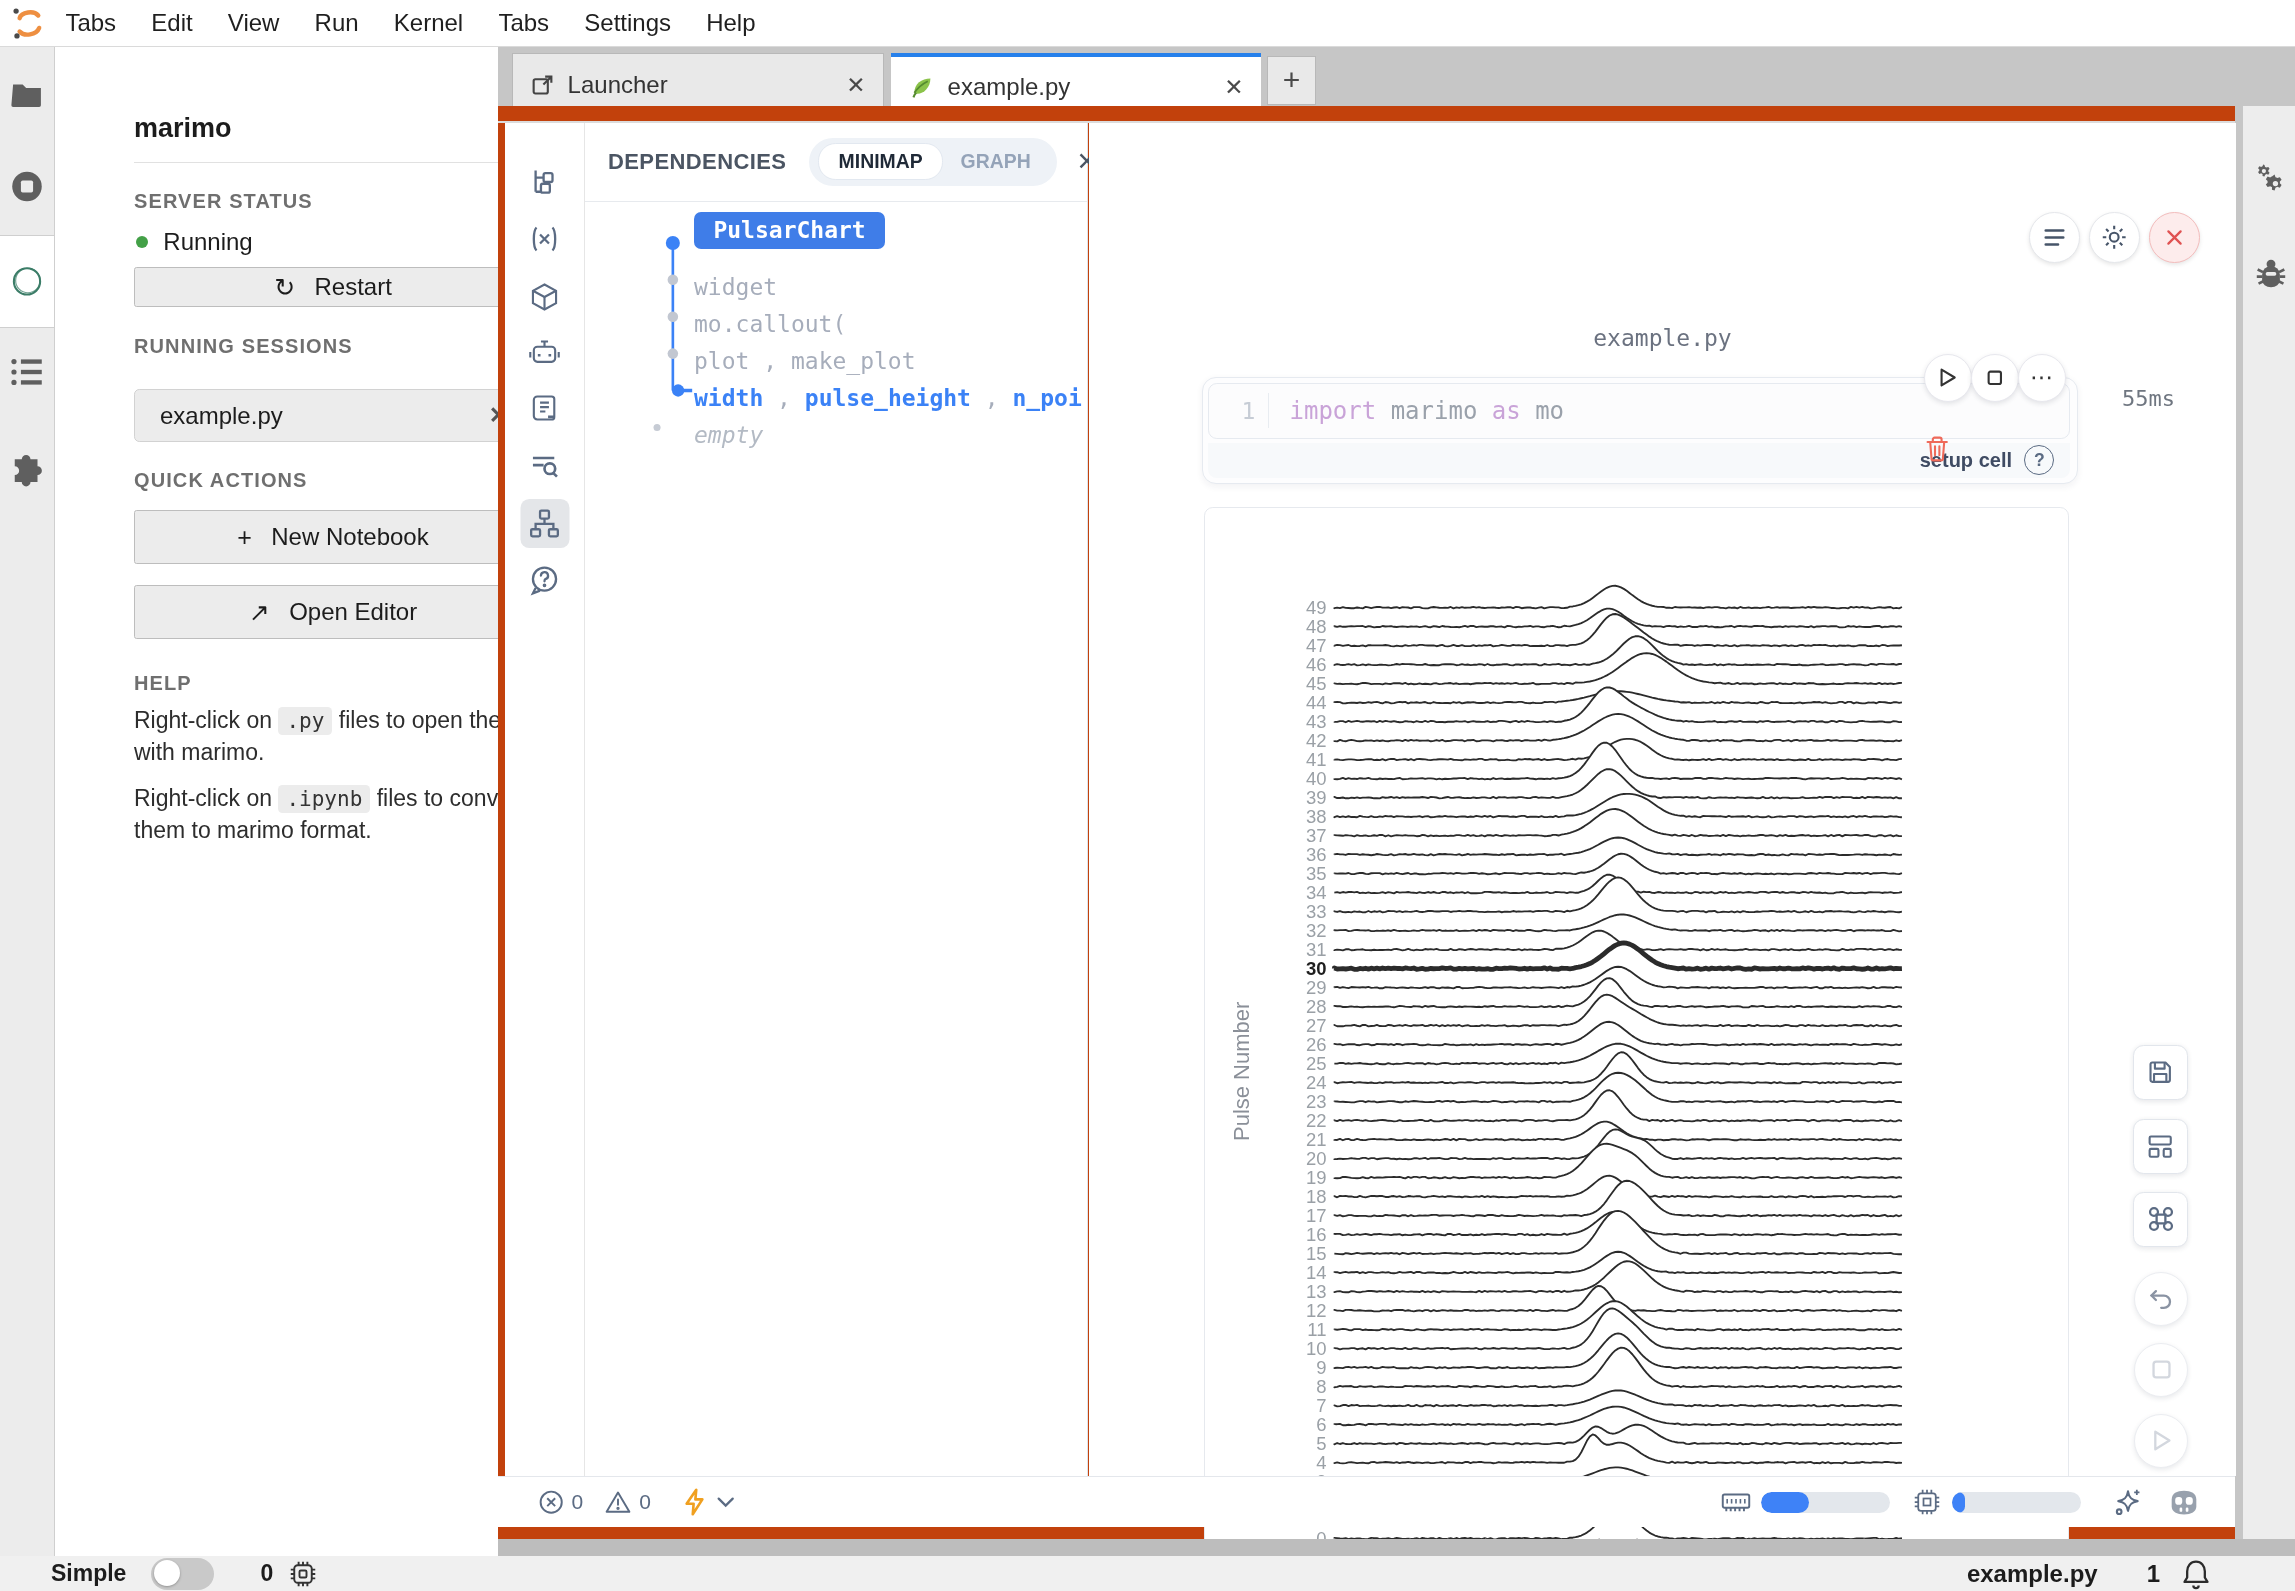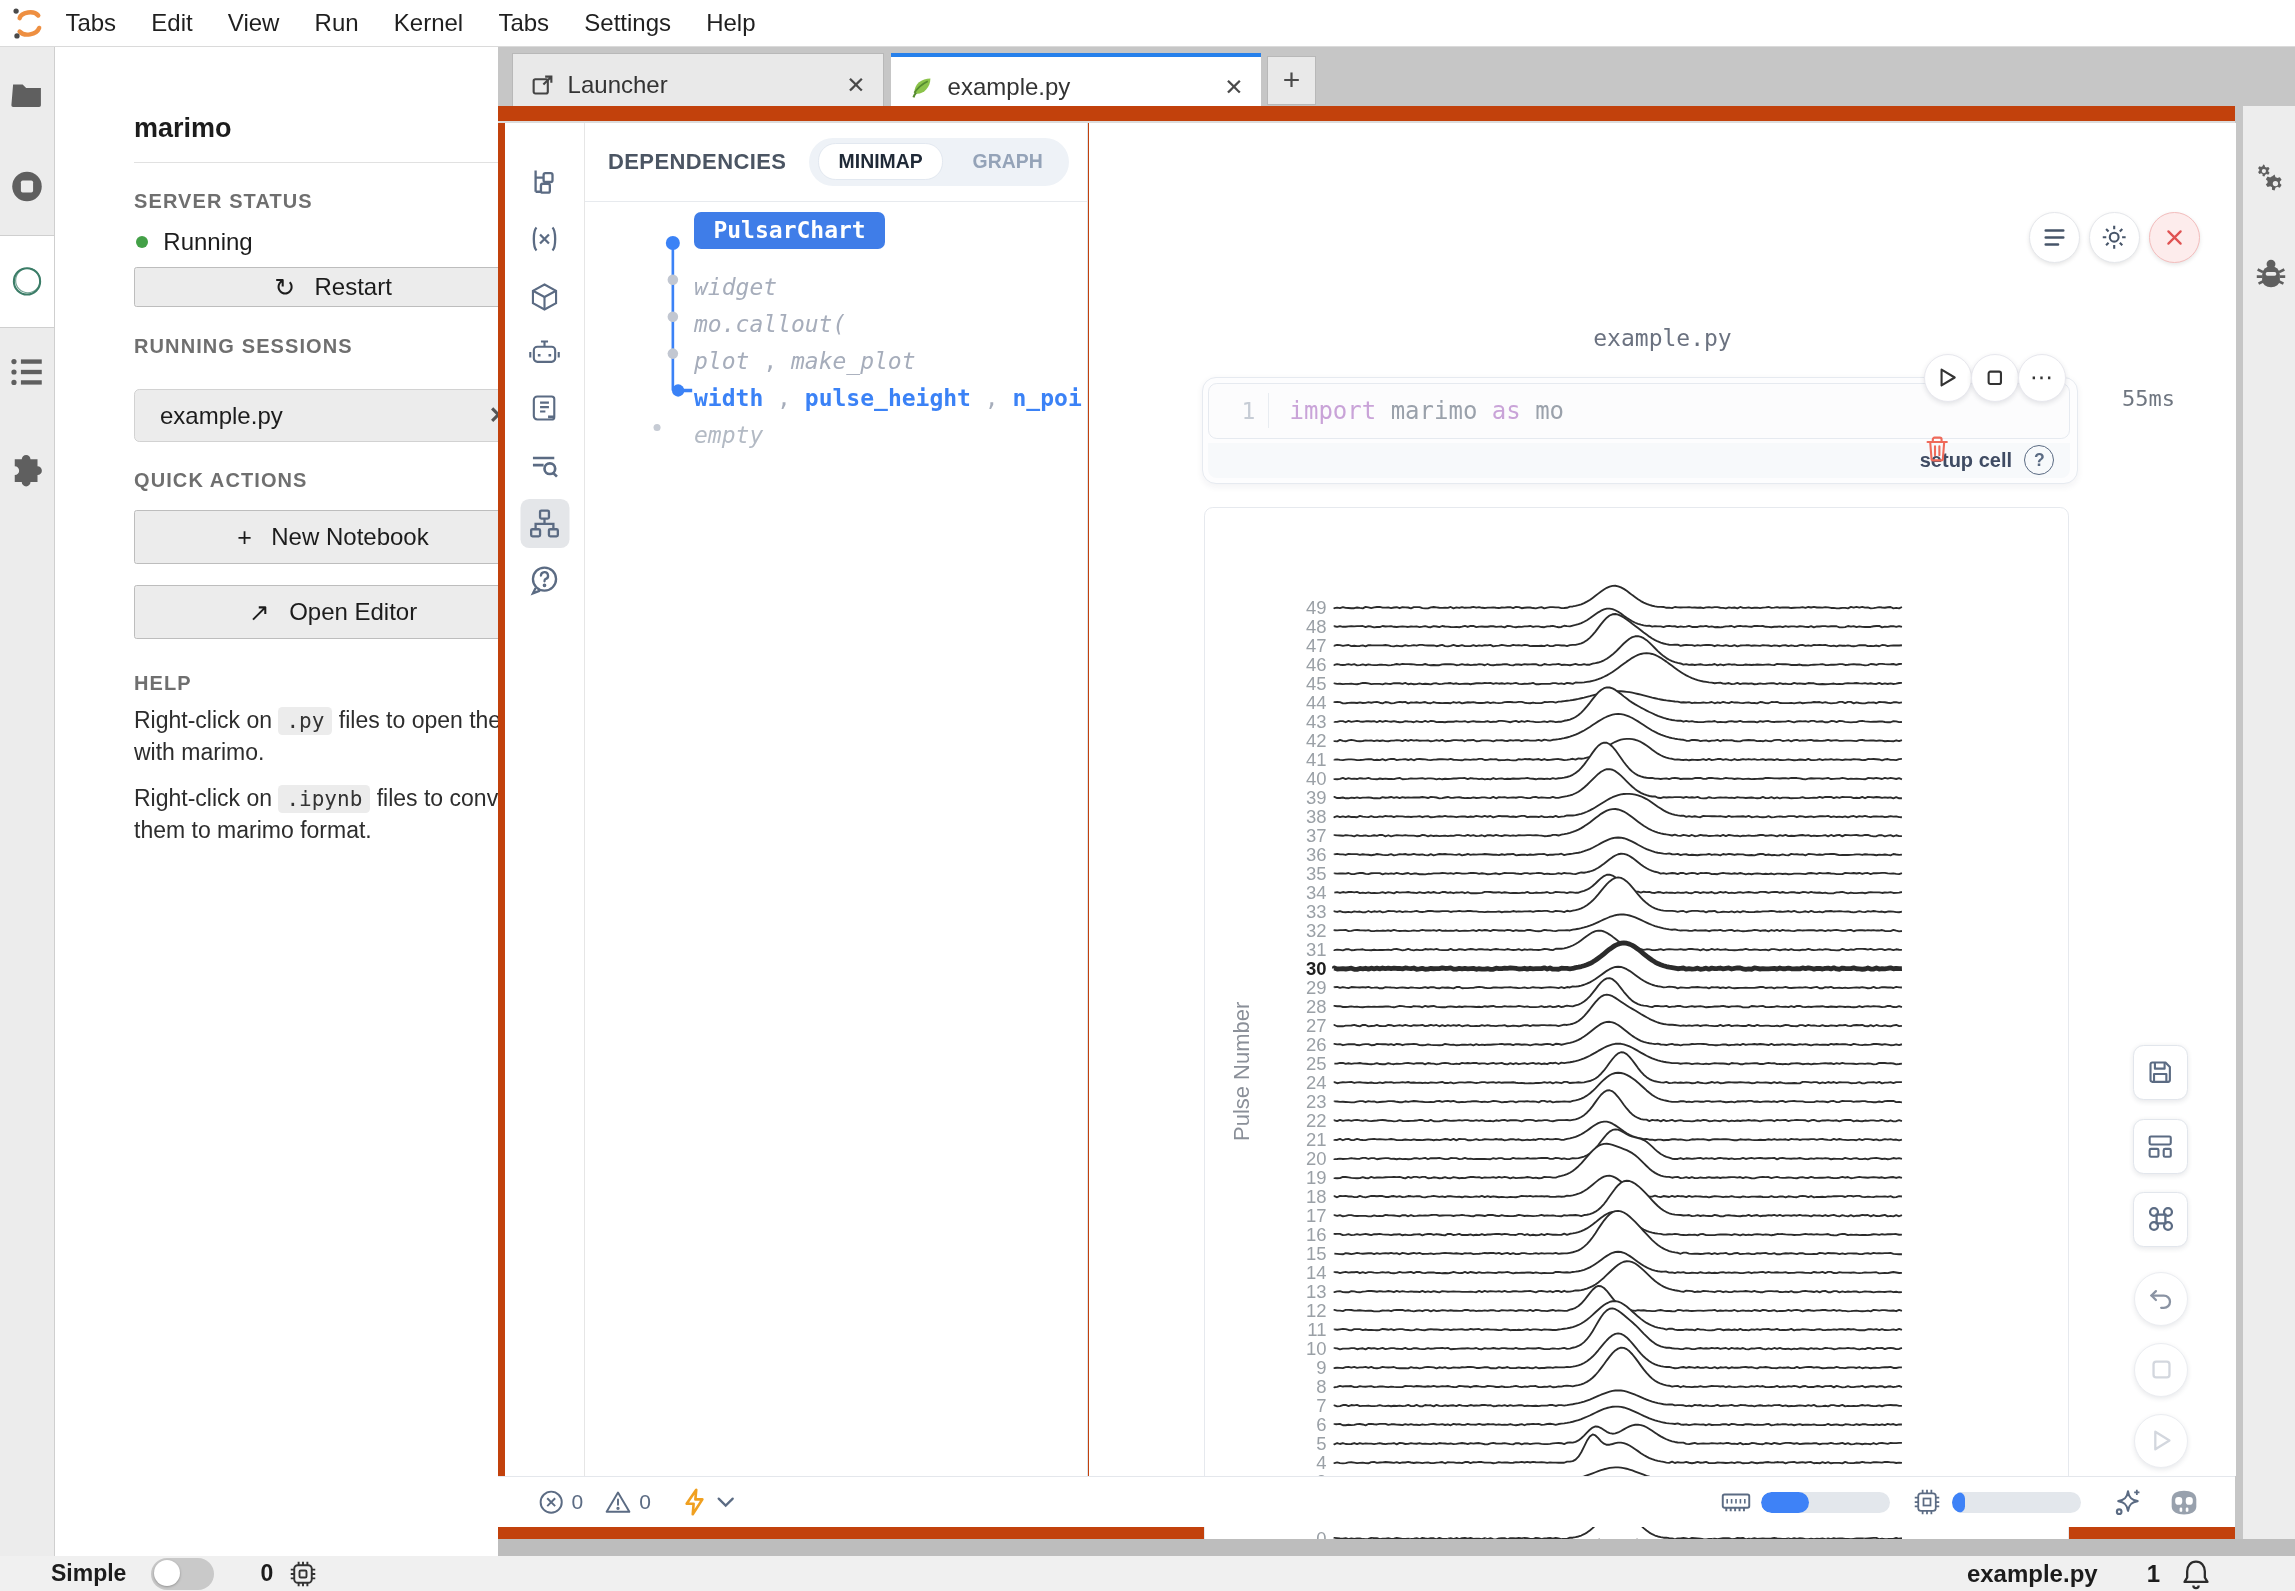--- a/index.html
+++ b/index.html
@@ -67,29 +67,29 @@
     display:flex; align-items:center; justify-content:center; border-radius:8.8px; cursor:pointer; }
   .strip-icon.active { background:#e4e6e9; }
 
   
   #deps { position:absolute; left:87px; top:16.7px; width:503px; height:1353px; background:#fff;
     border-right:1.8px solid #dfe3e8; }
   #deps-header { position:absolute; left:0; top:0; width:502px; height:79px; border-bottom:0.9px solid #e7eaee;
     display:flex; align-items:center; }
   #deps-title { font-size:22px; font-weight:bold; color:#4b5563; letter-spacing:0.4px; margin-left:23px; }
   #deps-toggle { display:flex; align-items:center; background:#eef2f7; border-radius:25px; height:48px;
-    padding:0 8.8px; margin-left:23px;gap:12px; }
+    padding:0 8.8px; margin-left:23px; }
   #toggle-minimap { background:#fff; border:0.9px solid #e2e8f0; border-radius:17.6px; height:37px;
     padding:0 19.4px; font-size:19.4px; font-weight:bold; color:#1f2937; display:flex; align-items:center; cursor:pointer; }
   #toggle-graph { font-size:19.4px; font-weight:bold; color:#94a3b8; padding:0 17.6px; cursor:pointer; }
   #deps-close { margin-left:19.4px; font-size:25px; color:#4b5563; cursor:pointer; }
   .tree { position:absolute; left:0; top:79px; width:502px; font-family:"DejaVu Sans Mono", monospace; }
   .tree-row { position:absolute; left:109px; font-size:23px; white-space:nowrap; cursor:pointer; }
   .tree-pill { background:#3f7de8; color:#fff; font-weight:bold; border-radius:7px; padding:5.3px 19.4px; }
-  .tree-gray { color:#a6adbb;font-style:italic; }
+  .tree-gray { color:#a6adbb; }
   .tree-blue { color:#3b82f6; font-weight:bold; }
   .tree-comma { color:#a6adbb; font-weight:normal; }
   .tree-empty { color:#b3bac4; font-style:italic; }
   #tree-svg { position:absolute; left:0; top:79px; }
 
   
   #notebook { position:absolute; left:591px; top:16.7px; width:1147px; height:1353px; background:#fff; }
   .circle-btn { position:absolute; width:51px; height:51px; border-radius:50%; background:#fff;
     border:1.8px solid #e5e7eb; box-shadow:0 1.8px 4.4px rgba(0,0,0,0.10); display:flex; align-items:center;
     justify-content:center; cursor:pointer; }

